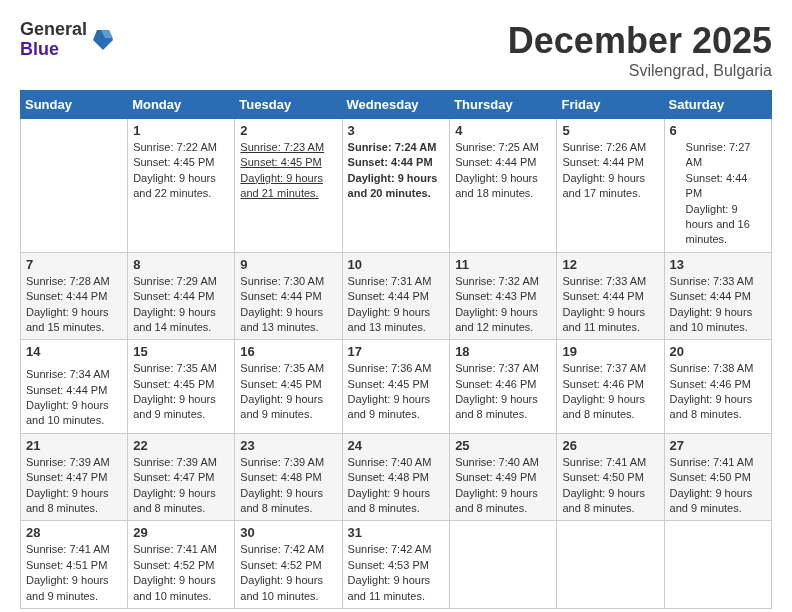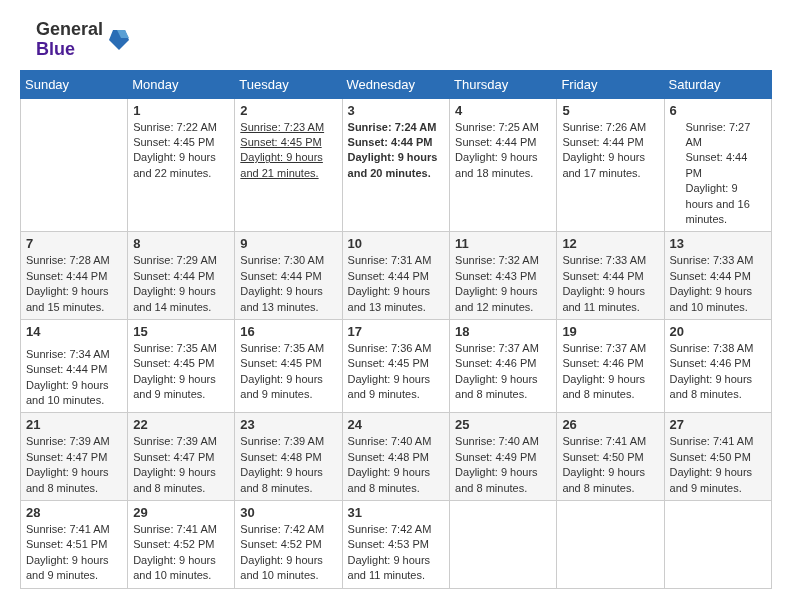--- a/index.html
+++ b/index.html
@@ -13,21 +13,20 @@
     .header {
       display: flex;
       justify-content: space-between;
       align-items: flex-start;
       margin-bottom: 10px;
     }
     .logo {
       display: flex;
       align-items: center;
       gap: 4px;
-      margin-left: 16px;
     }
     .logo-text {
       display: flex;
       flex-direction: column;
       line-height: 1.1;
     }
     .logo-general {
       font-size: 18px;
       font-weight: bold;
       color: #333;
@@ -56,21 +55,21 @@
     }
     .calendar {
       width: 100%;
       border-collapse: collapse;
       border: 1px solid #ccc;
     }
     .calendar th {
       background-color: #2a6db5;
       color: #fff;
       font-size: 13px;
-      font-weight: normal;
+      font-weight: bold;
       padding: 6px 4px;
       text-align: left;
       border: 1px solid #2a6db5;
     }
     .calendar td {
       vertical-align: top;
       border: 1px solid #ccc;
       padding: 4px 5px;
       width: 108px;
       min-height: 80px;
@@ -104,20 +103,22 @@
     <div class="logo-text">
       <span class="logo-general">General</span>
       <span class="logo-blue">Blue</span>
     </div>
     <svg class="logo-icon" viewBox="0 0 20 24" xmlns="http://www.w3.org/2000/svg">
       <polygon points="4,2 16,2 20,12 10,22 0,12" fill="#2a6db5"></polygon>
       <polygon points="8,2 16,2 20,10 12,10" fill="#5a9fd4"></polygon>
     </svg>
   </div>
   <div class="title-section">
+    <div class="month-title">December 2025</div>
+    <div class="location">Svilengrad, Bulgaria</div>
   </div>
 </div>
 
 <table class="calendar">
   <thead>
     <tr>
     <th>Sunday</th>
         <th>Monday</th>
         <th>Tuesday</th>
         <th>Wednesday</th>

